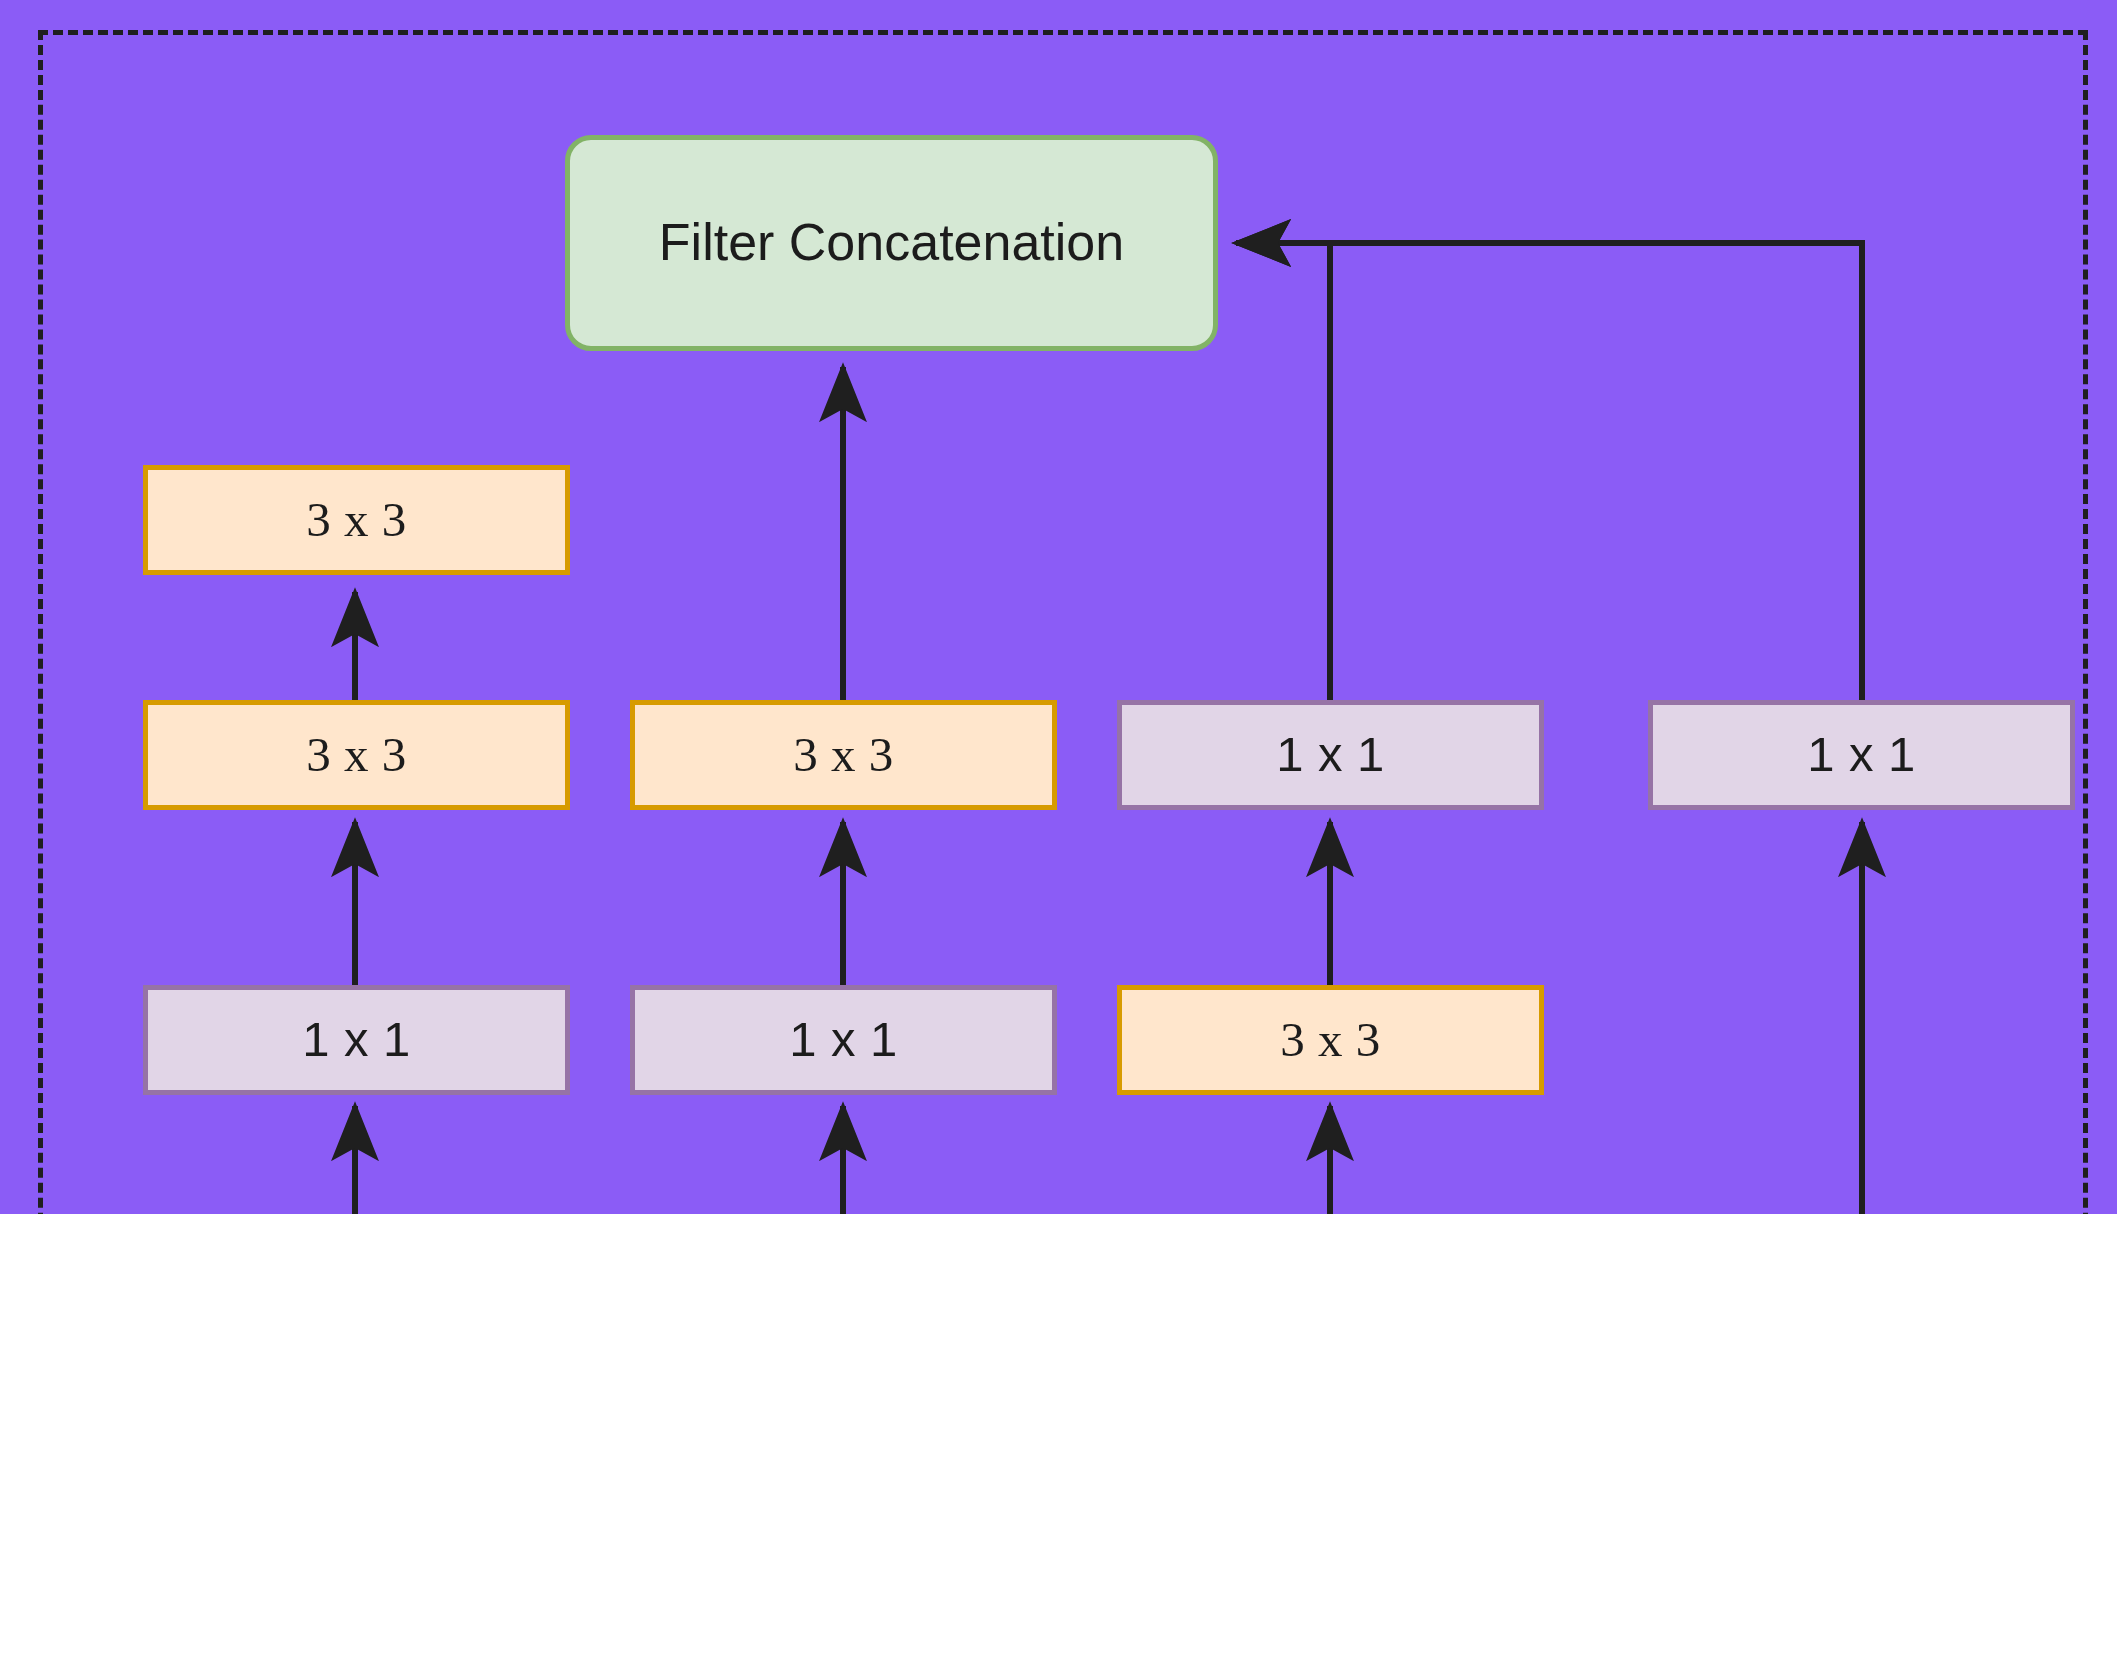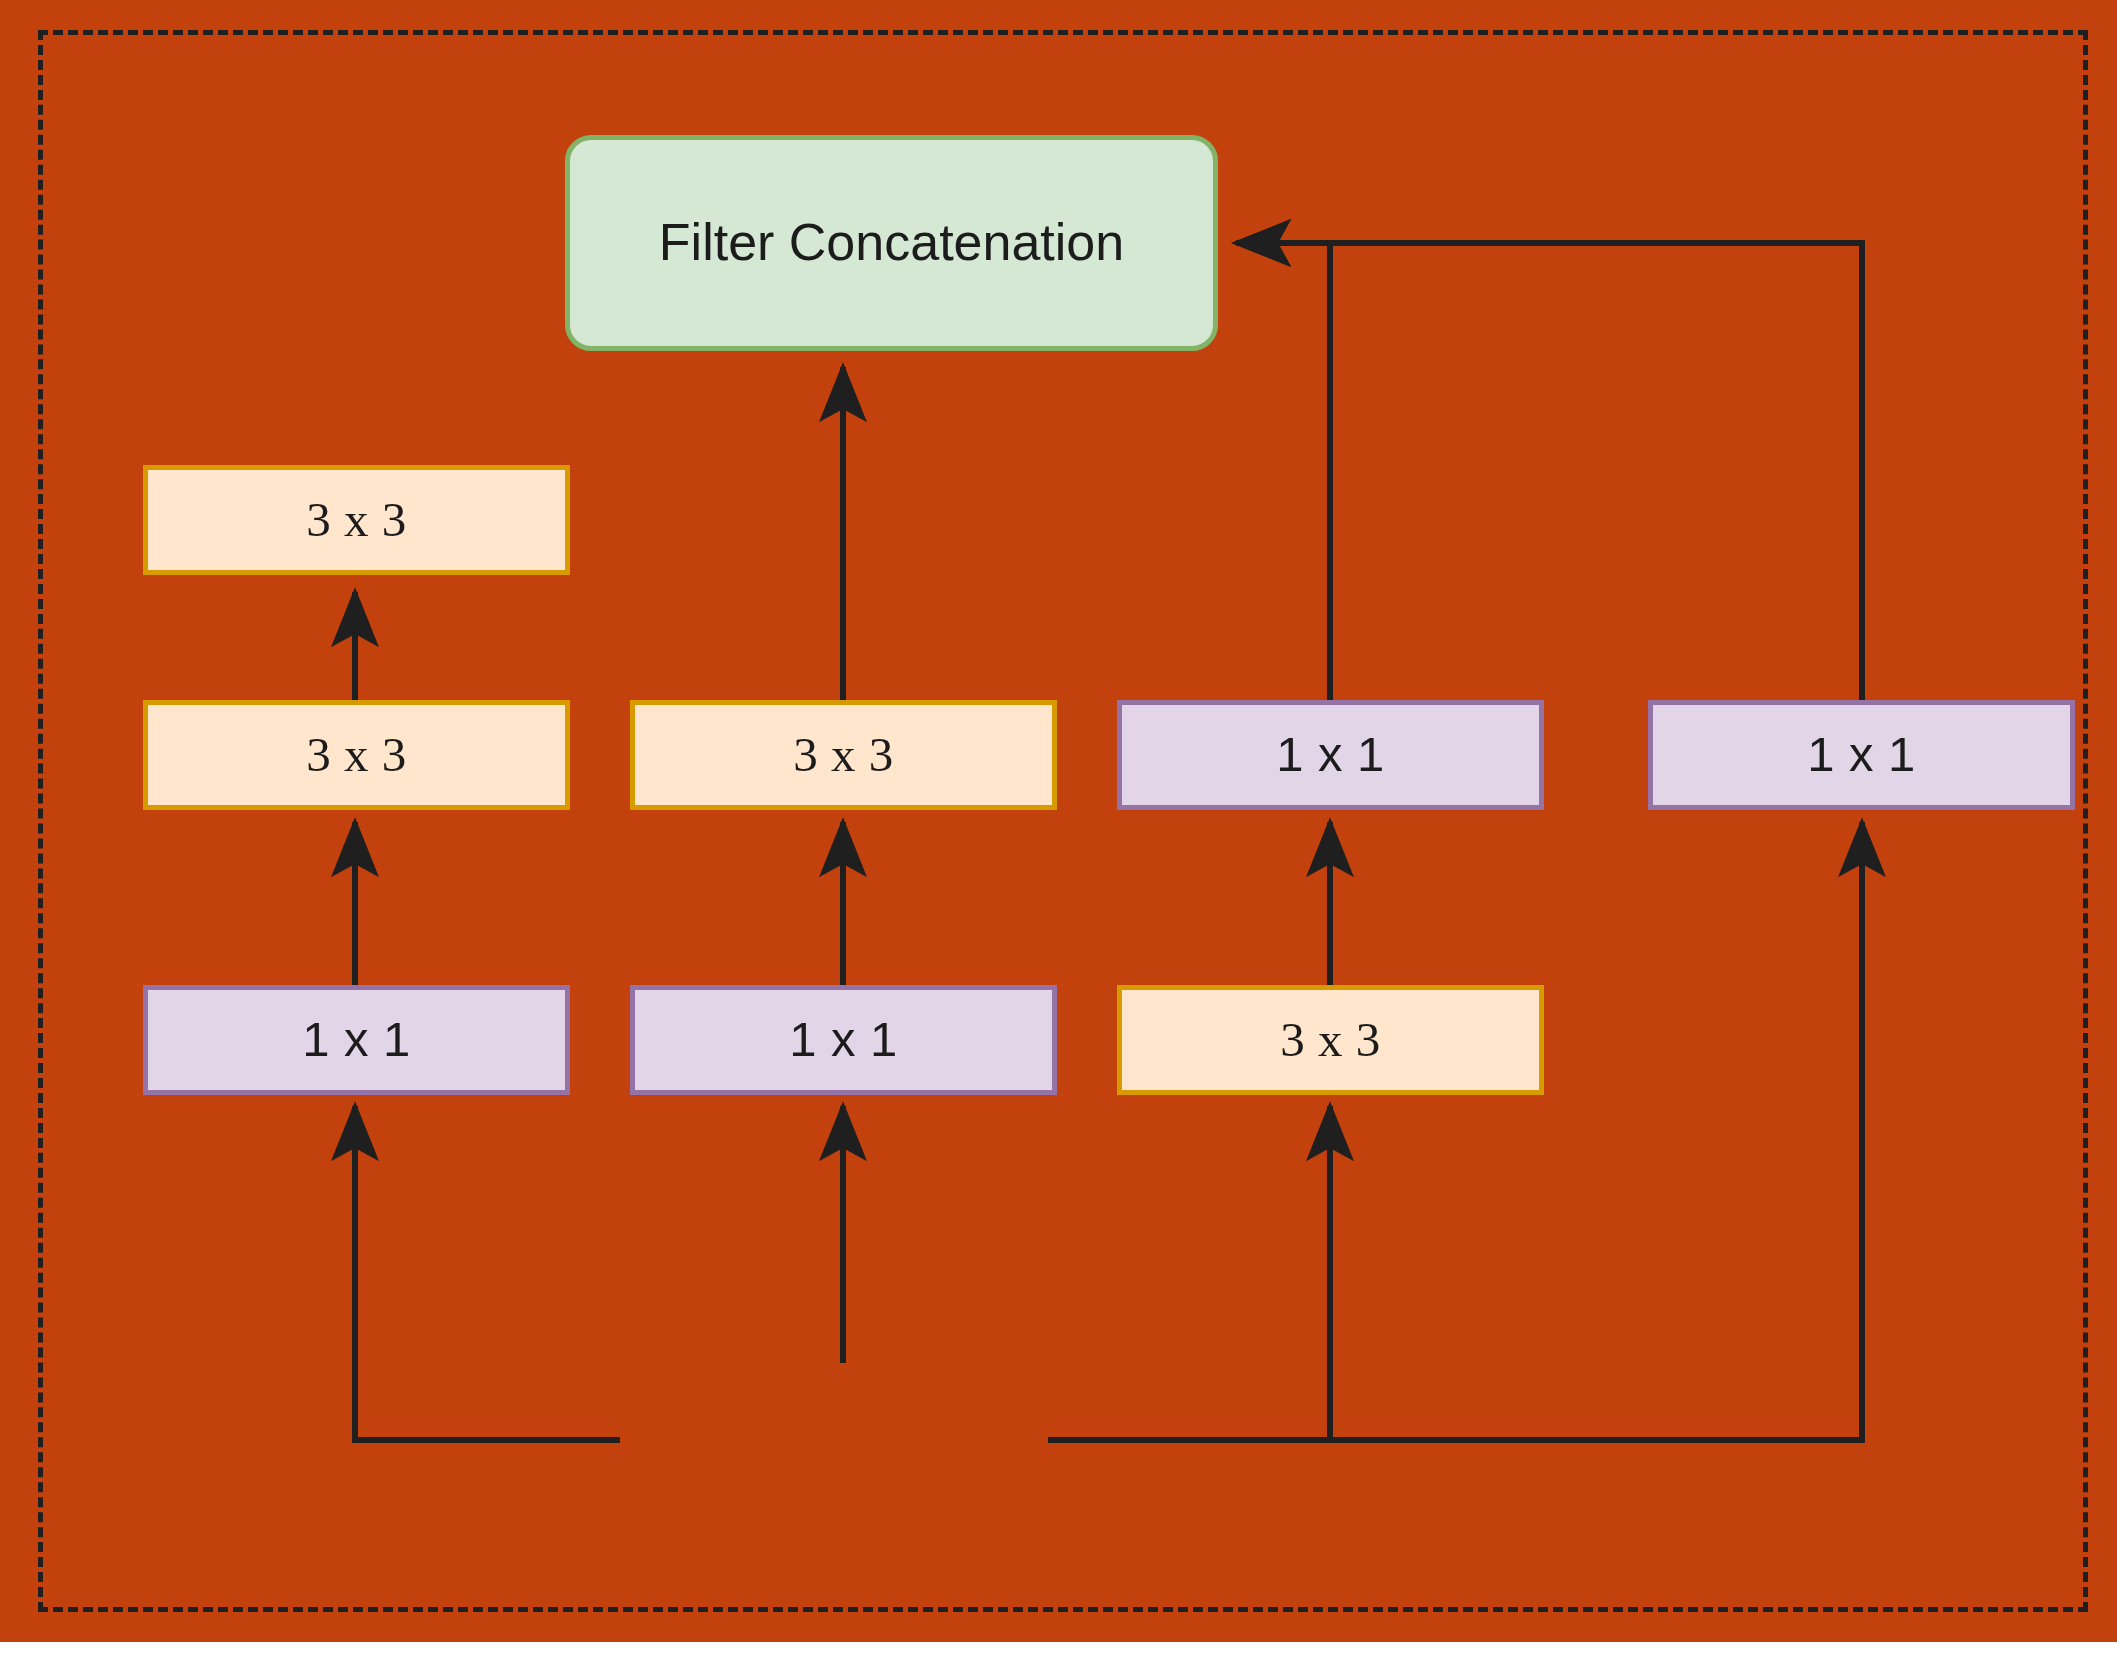--- a/index.html
+++ b/index.html
@@ -6,22 +6,22 @@
     margin: 0;
     padding: 0;
     background: #ffffff;
   }
   body {
     font-family: "Liberation Sans", sans-serif;
   }
   #canvas {
     position: relative;
     width: 2117px;
-    height: 1642px;
-    background: #c2410c;
+    height: 1214px;
+    background: #8b5cf6;
     overflow: hidden;
   }
   #dashed-frame {
     position: absolute;
     left: 38px;
     top: 30px;
     width: 2050px;
     height: 1582px;
     border: 5px dashed #1f1f1f;
     box-sizing: border-box;

